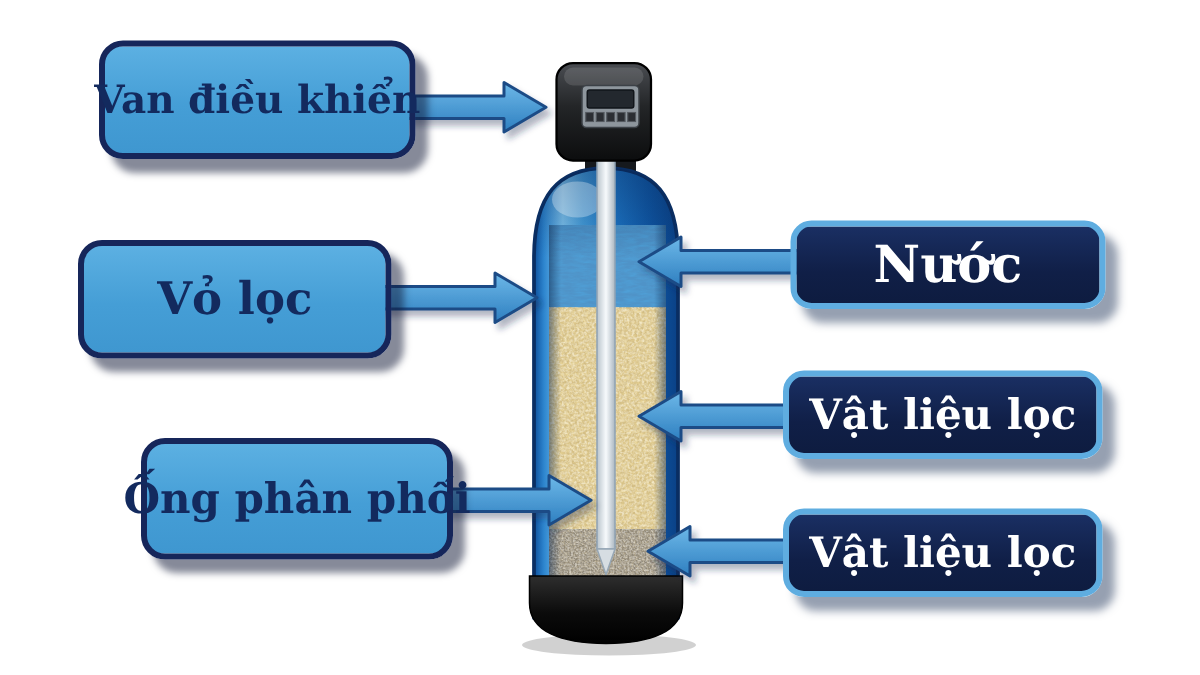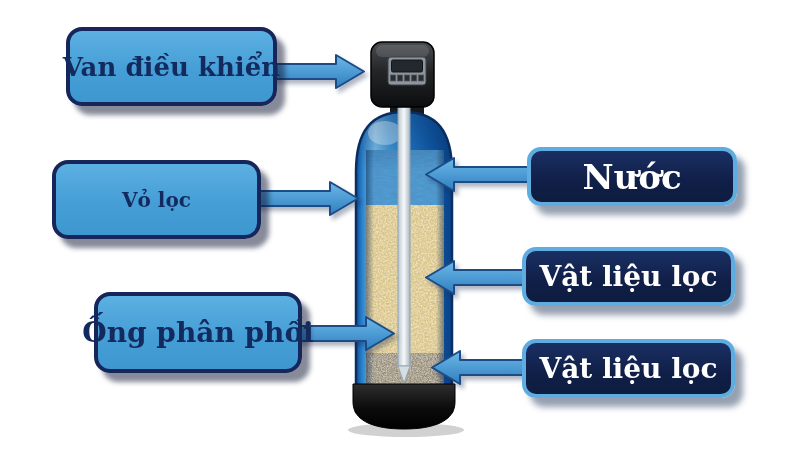--- a/index.html
+++ b/index.html
@@ -8,21 +8,21 @@
   svg.scene{position:absolute;left:0;top:0;width:800px;height:450px;}
   .callout{position:absolute;box-sizing:border-box;display:flex;align-items:center;justify-content:center;
            font-weight:bold;white-space:nowrap;text-align:center;line-height:1;}
   .callout.light{background:linear-gradient(180deg,#5cb0e2 0%,#459ed6 55%,#3f97d0 100%);
            border:4px solid #16265a;border-radius:16px;color:#132a5e;
            box-shadow:8px 9px 5px rgba(13,22,51,.5);}
   .callout.dark{background:linear-gradient(180deg,#1a2f63 0%,#101f47 60%,#0e1c40 100%);
            border:4px solid #5fade0;border-radius:14px;color:#ffffff;
            box-shadow:8px 9px 6px rgba(45,66,99,.5);}
   #b1{left:66px;top:27px;width:211px;height:79px;font-size:26px;}
-  #b2{left:52px;top:160px;width:209px;height:79px;font-size:20px;}
+  #b2{left:52px;top:160px;width:209px;height:79px;font-size:30px;}
   #b3{left:94px;top:292px;width:208px;height:81px;font-size:28px;justify-content:center;}
   #b4{left:527px;top:147px;width:210px;height:59px;font-size:34px;}
   #b5{left:522px;top:247px;width:213px;height:59px;font-size:28px;}
   #b6{left:522px;top:339px;width:213px;height:59px;font-size:28px;}
 </style>
 </head>
 <body>
 
 <div class="stage">
 

